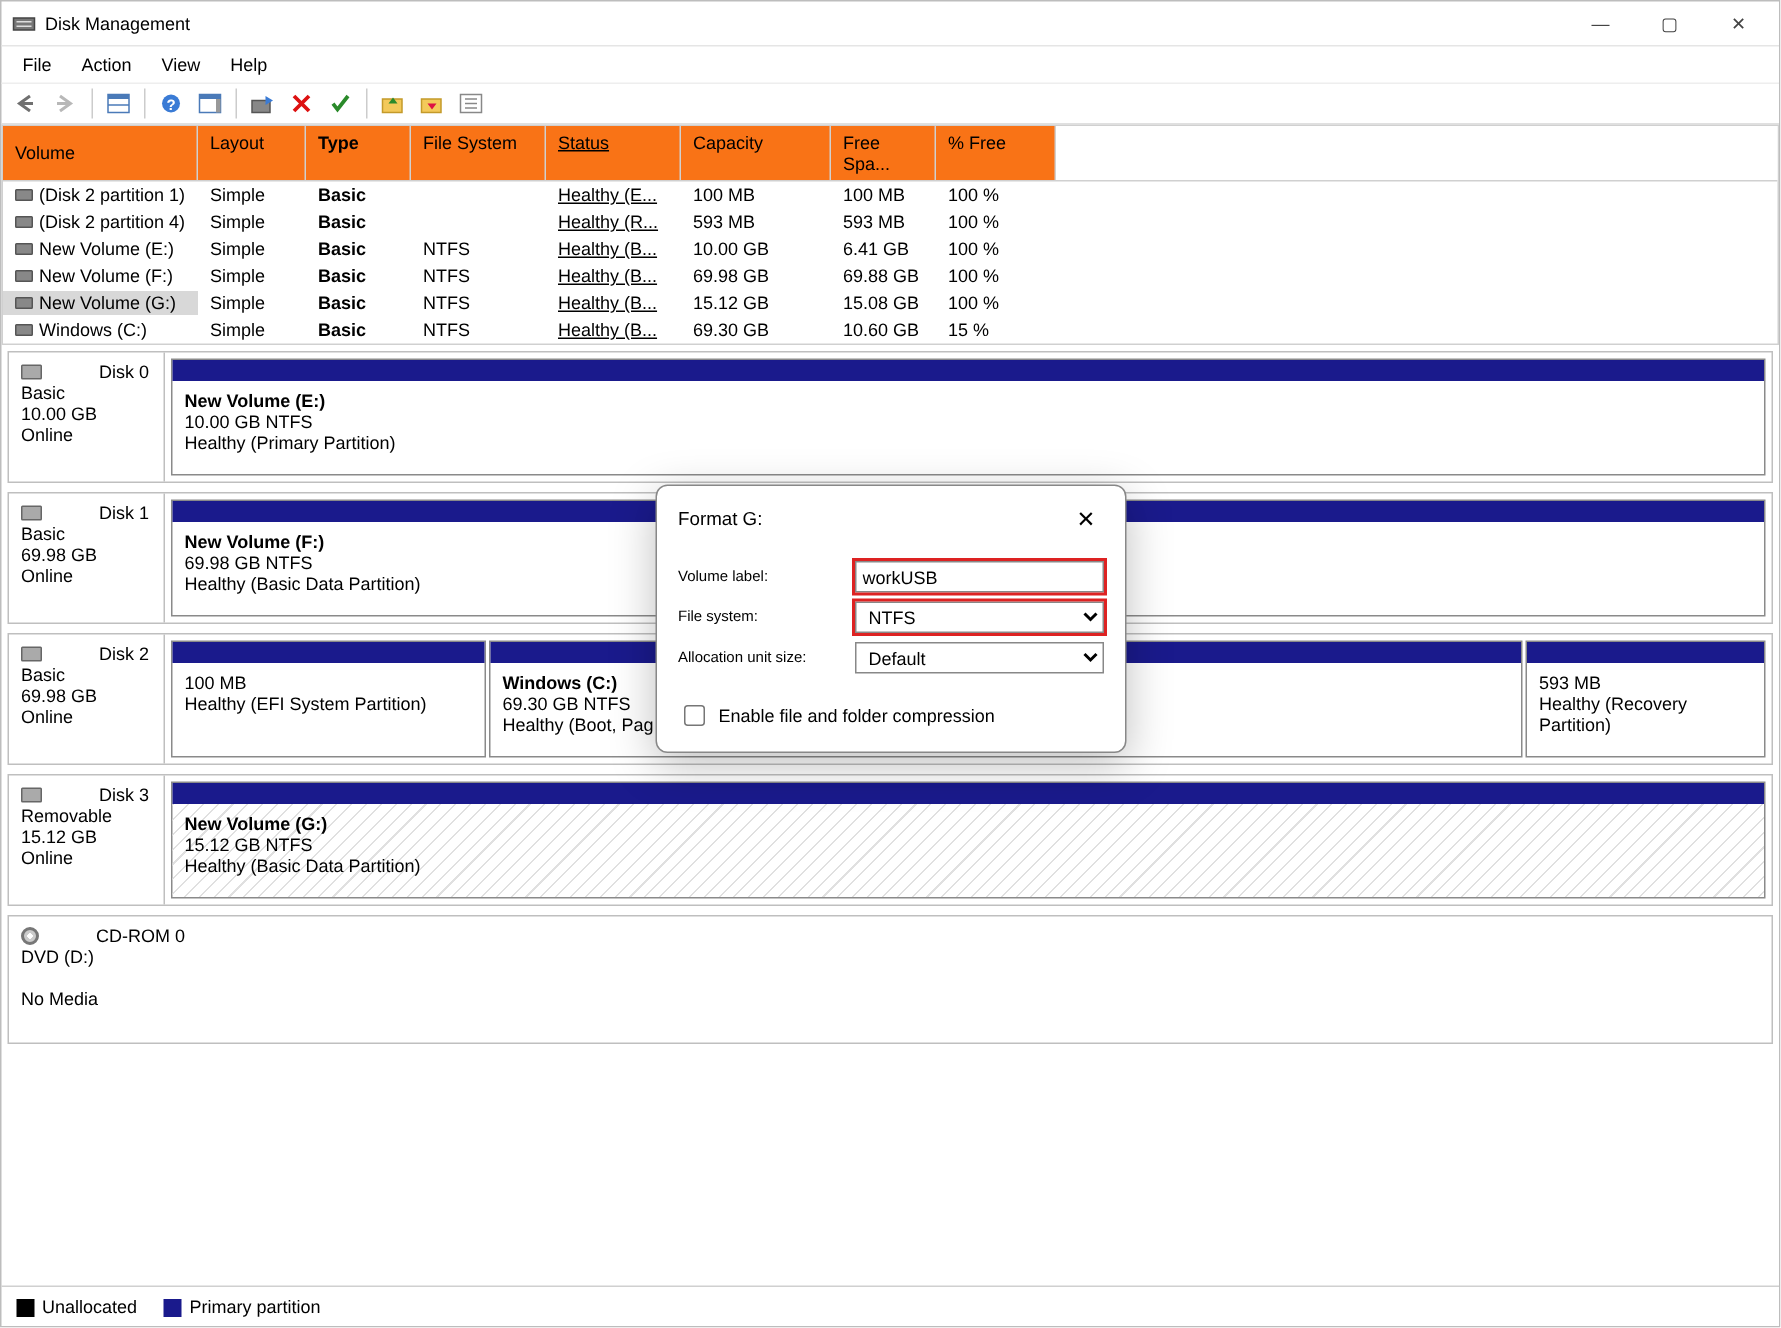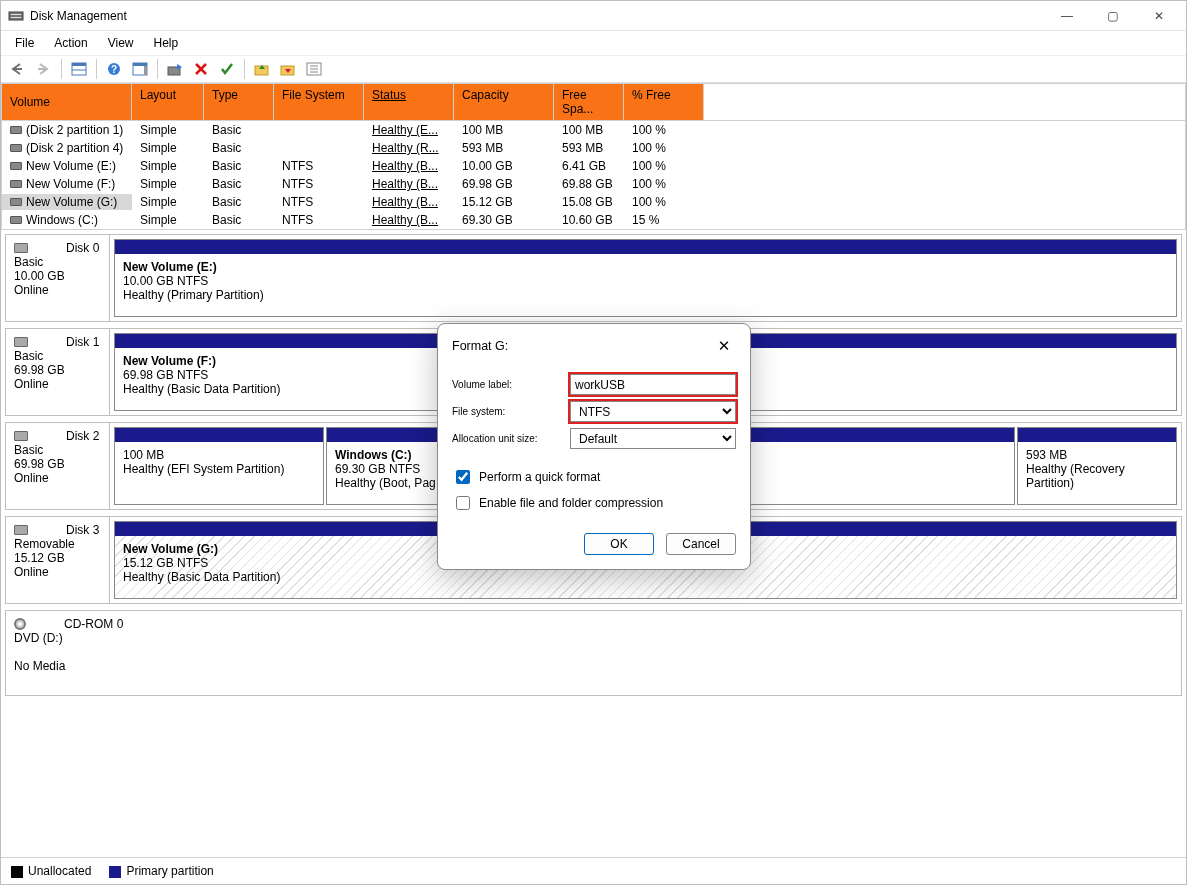--- a/index.html
+++ b/index.html
@@ -18,21 +18,21 @@
   
   .vol-table { border:1px solid #d0d0d0; margin:0; }
   .vol-head { display:flex; background:#fff; border-bottom:1px solid #d0d0d0;}
   .vol-head div { padding:4px 8px; border-right:1px solid #d0d0d0; font-size:12px; background:#f97316;}
   .vol-body { max-height:160px; overflow:auto;}
   .vol-row { display:flex; padding:1px 0;}
   .vol-row div { padding:1px 8px; font-size:12px; white-space:nowrap; overflow:hidden;}
   .vol-row.selected { }
   .vol-row.selected .c0 { background:#d8d8d8; }
   .c0{width:130px;display:flex;align-items:center;gap:4px;}
-  .c1{width:72px;} .c2{width:70px;} .c3{width:90px;} .c4{width:90px;text-decoration:underline;} .c5{width:100px;} .c6{width:70px;} .c7{width:80px;}
+  .c1{width:72px;} .c2{width:70px;font-weight:bold;} .c3{width:90px;} .c4{width:90px;text-decoration:underline;} .c5{width:100px;} .c6{width:70px;} .c7{width:80px;}
   .disk-icon{width:12px;height:8px;background:#888;border:1px solid #555;border-radius:1px;display:inline-block;}
   
   .graph-pane { flex:1; overflow:auto; padding:4px 4px 0 4px; }
   .disk-row { display:flex; border:1px solid #bfbfbf; margin-bottom:6px; background:#fff; min-height:88px;}
   .disk-label { width:104px; border-right:1px solid #bfbfbf; padding:6px 8px; font-size:12px; }
   .disk-label b { font-weight:400;padding-left:32px;}
   .disk-parts { flex:1; display:flex; padding:4px; gap:2px;}
   .part { border:1px solid #8a8a8a; flex:1; display:flex; flex-direction:column;}
   .part .stripe { height:14px; background:#1a1a8c;}
   .part .body { padding:6px 8px; font-size:12px; flex:1;}
@@ -357,27 +357,19 @@
       <div class="fld">
         <label>File system:</label>
         <div class="ctl"><select class="hl"><option>NTFS</option></select></div>
       </div>
       <div class="fld">
         <label>Allocation unit size:</label>
         <div class="ctl"><select><option>Default</option></select></div>
       </div>
       <div style="height:6px"></div>
       <div class="chk">
-        <input type="checkbox" checked="" style="">
-        <span>Perform a quick format</span>
-      </div>
-      <div class="chk">
         <input type="checkbox" style="">
         <span>Enable file and folder compression</span>
       </div>
     </div>
-    <div class="dlg-buttons">
-      <button class="primary">OK</button>
-      <button>Cancel</button>
-    </div>
   </div>
 
 </div>
 
 </body></html>

